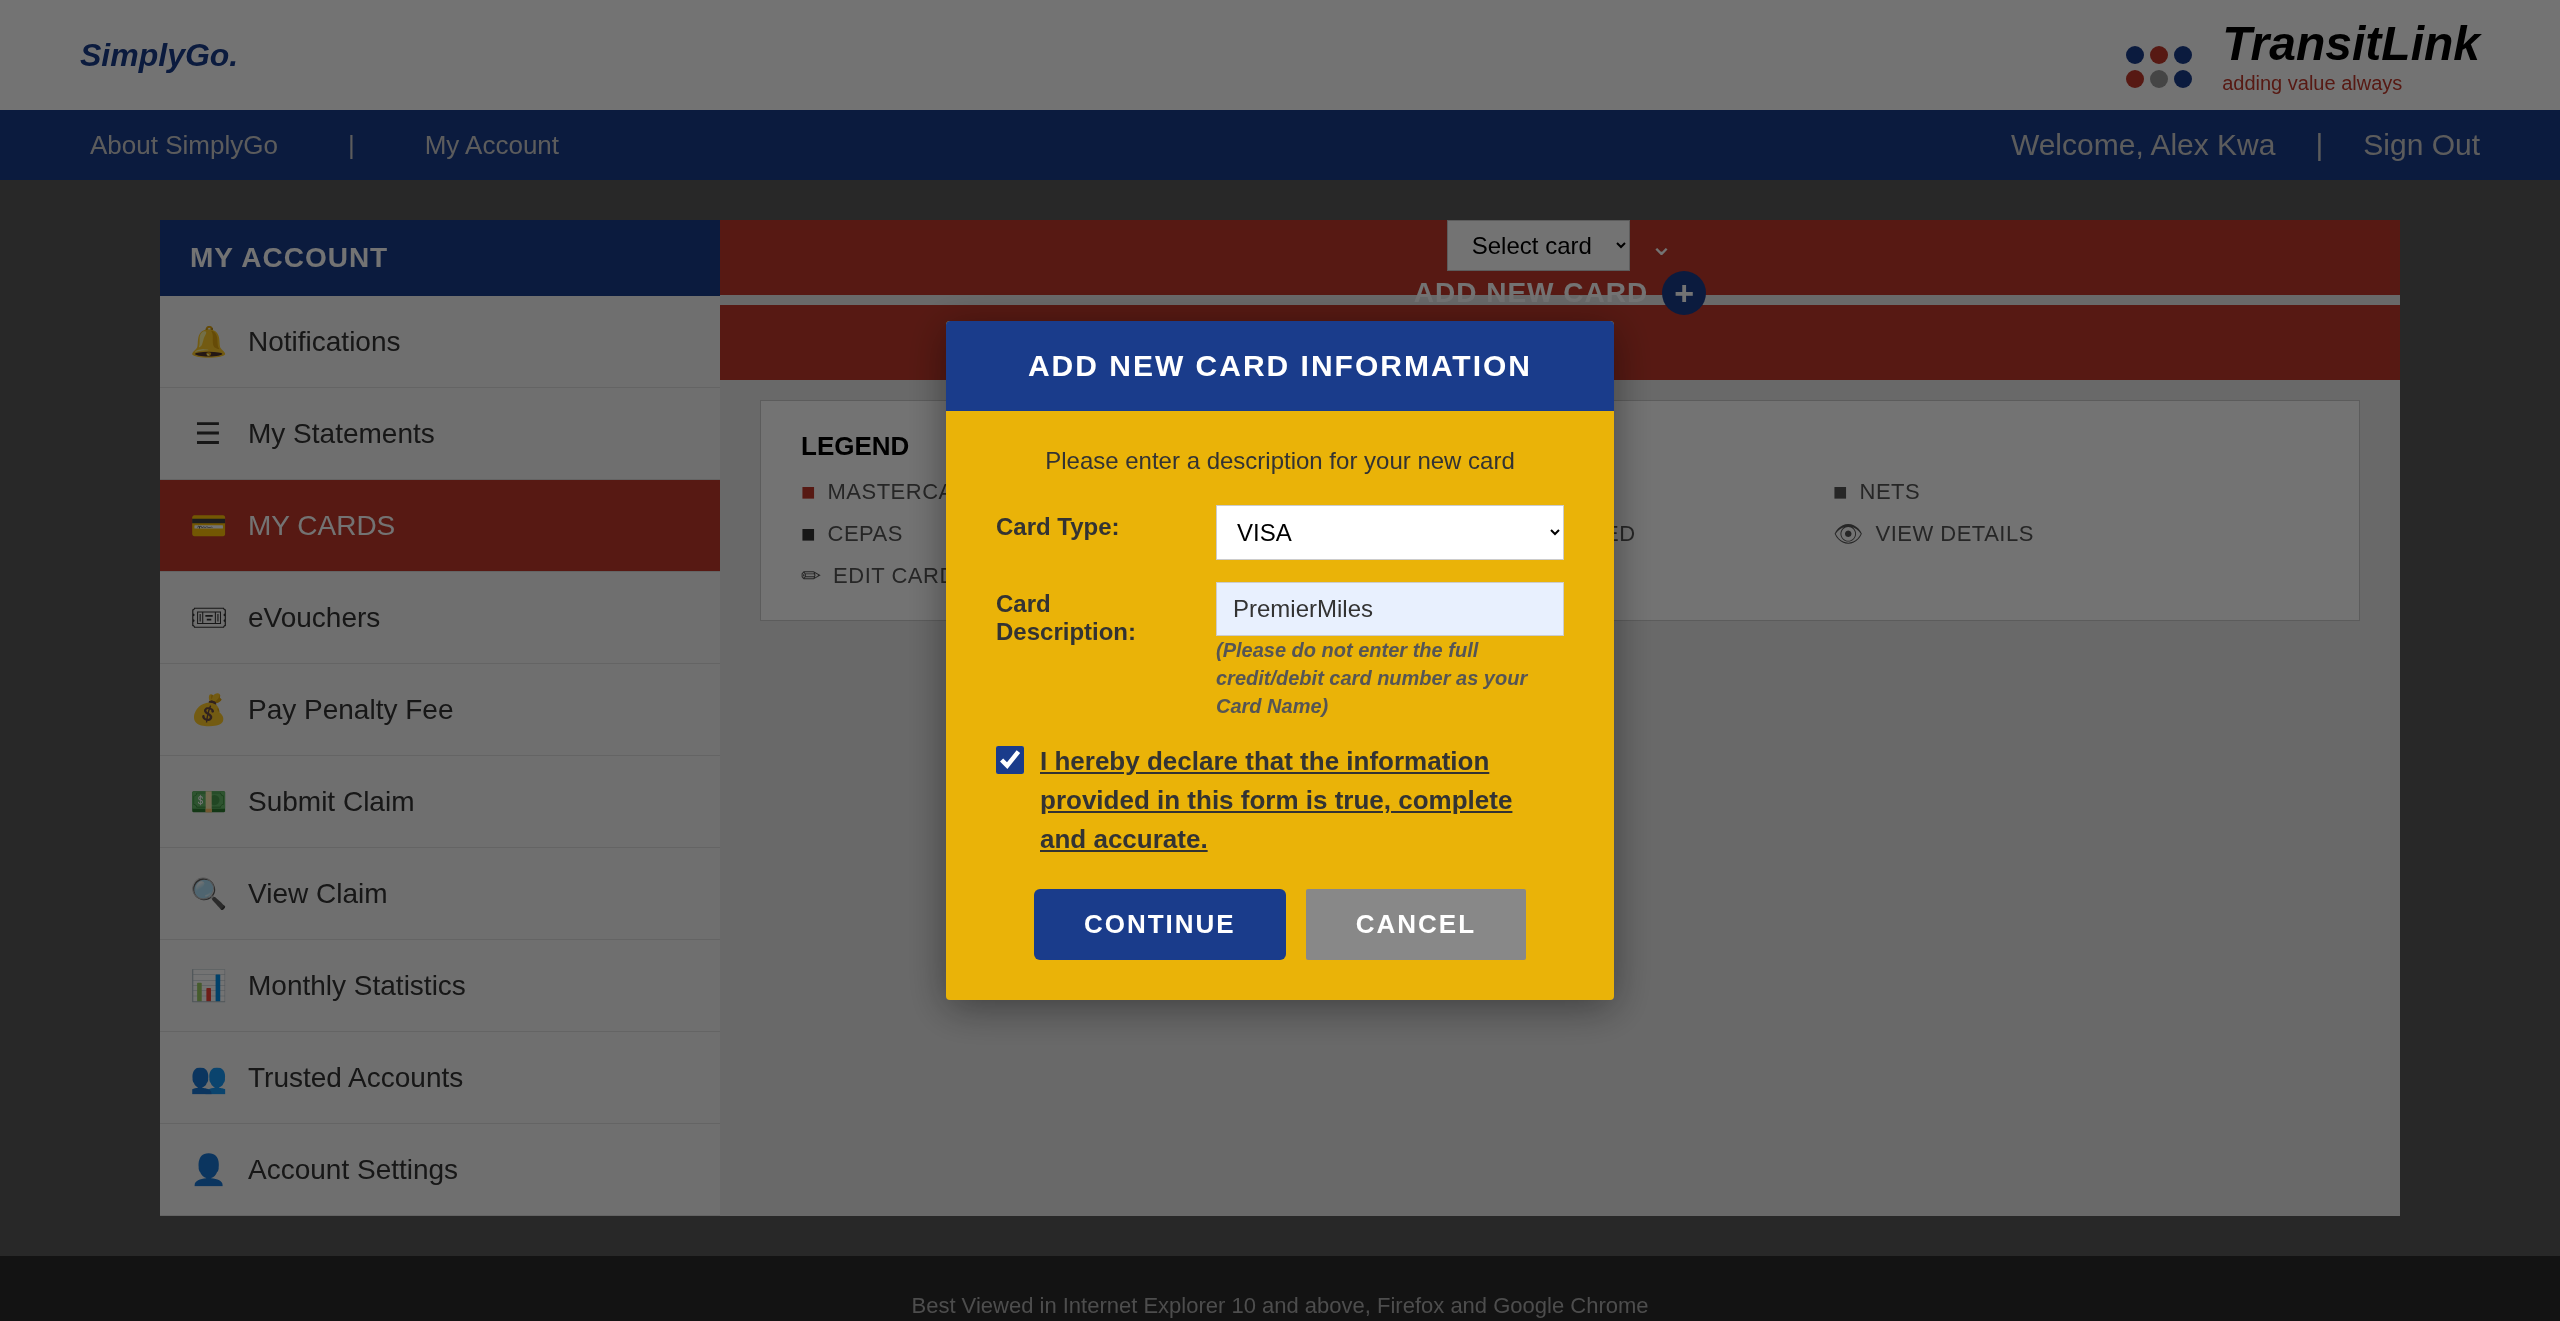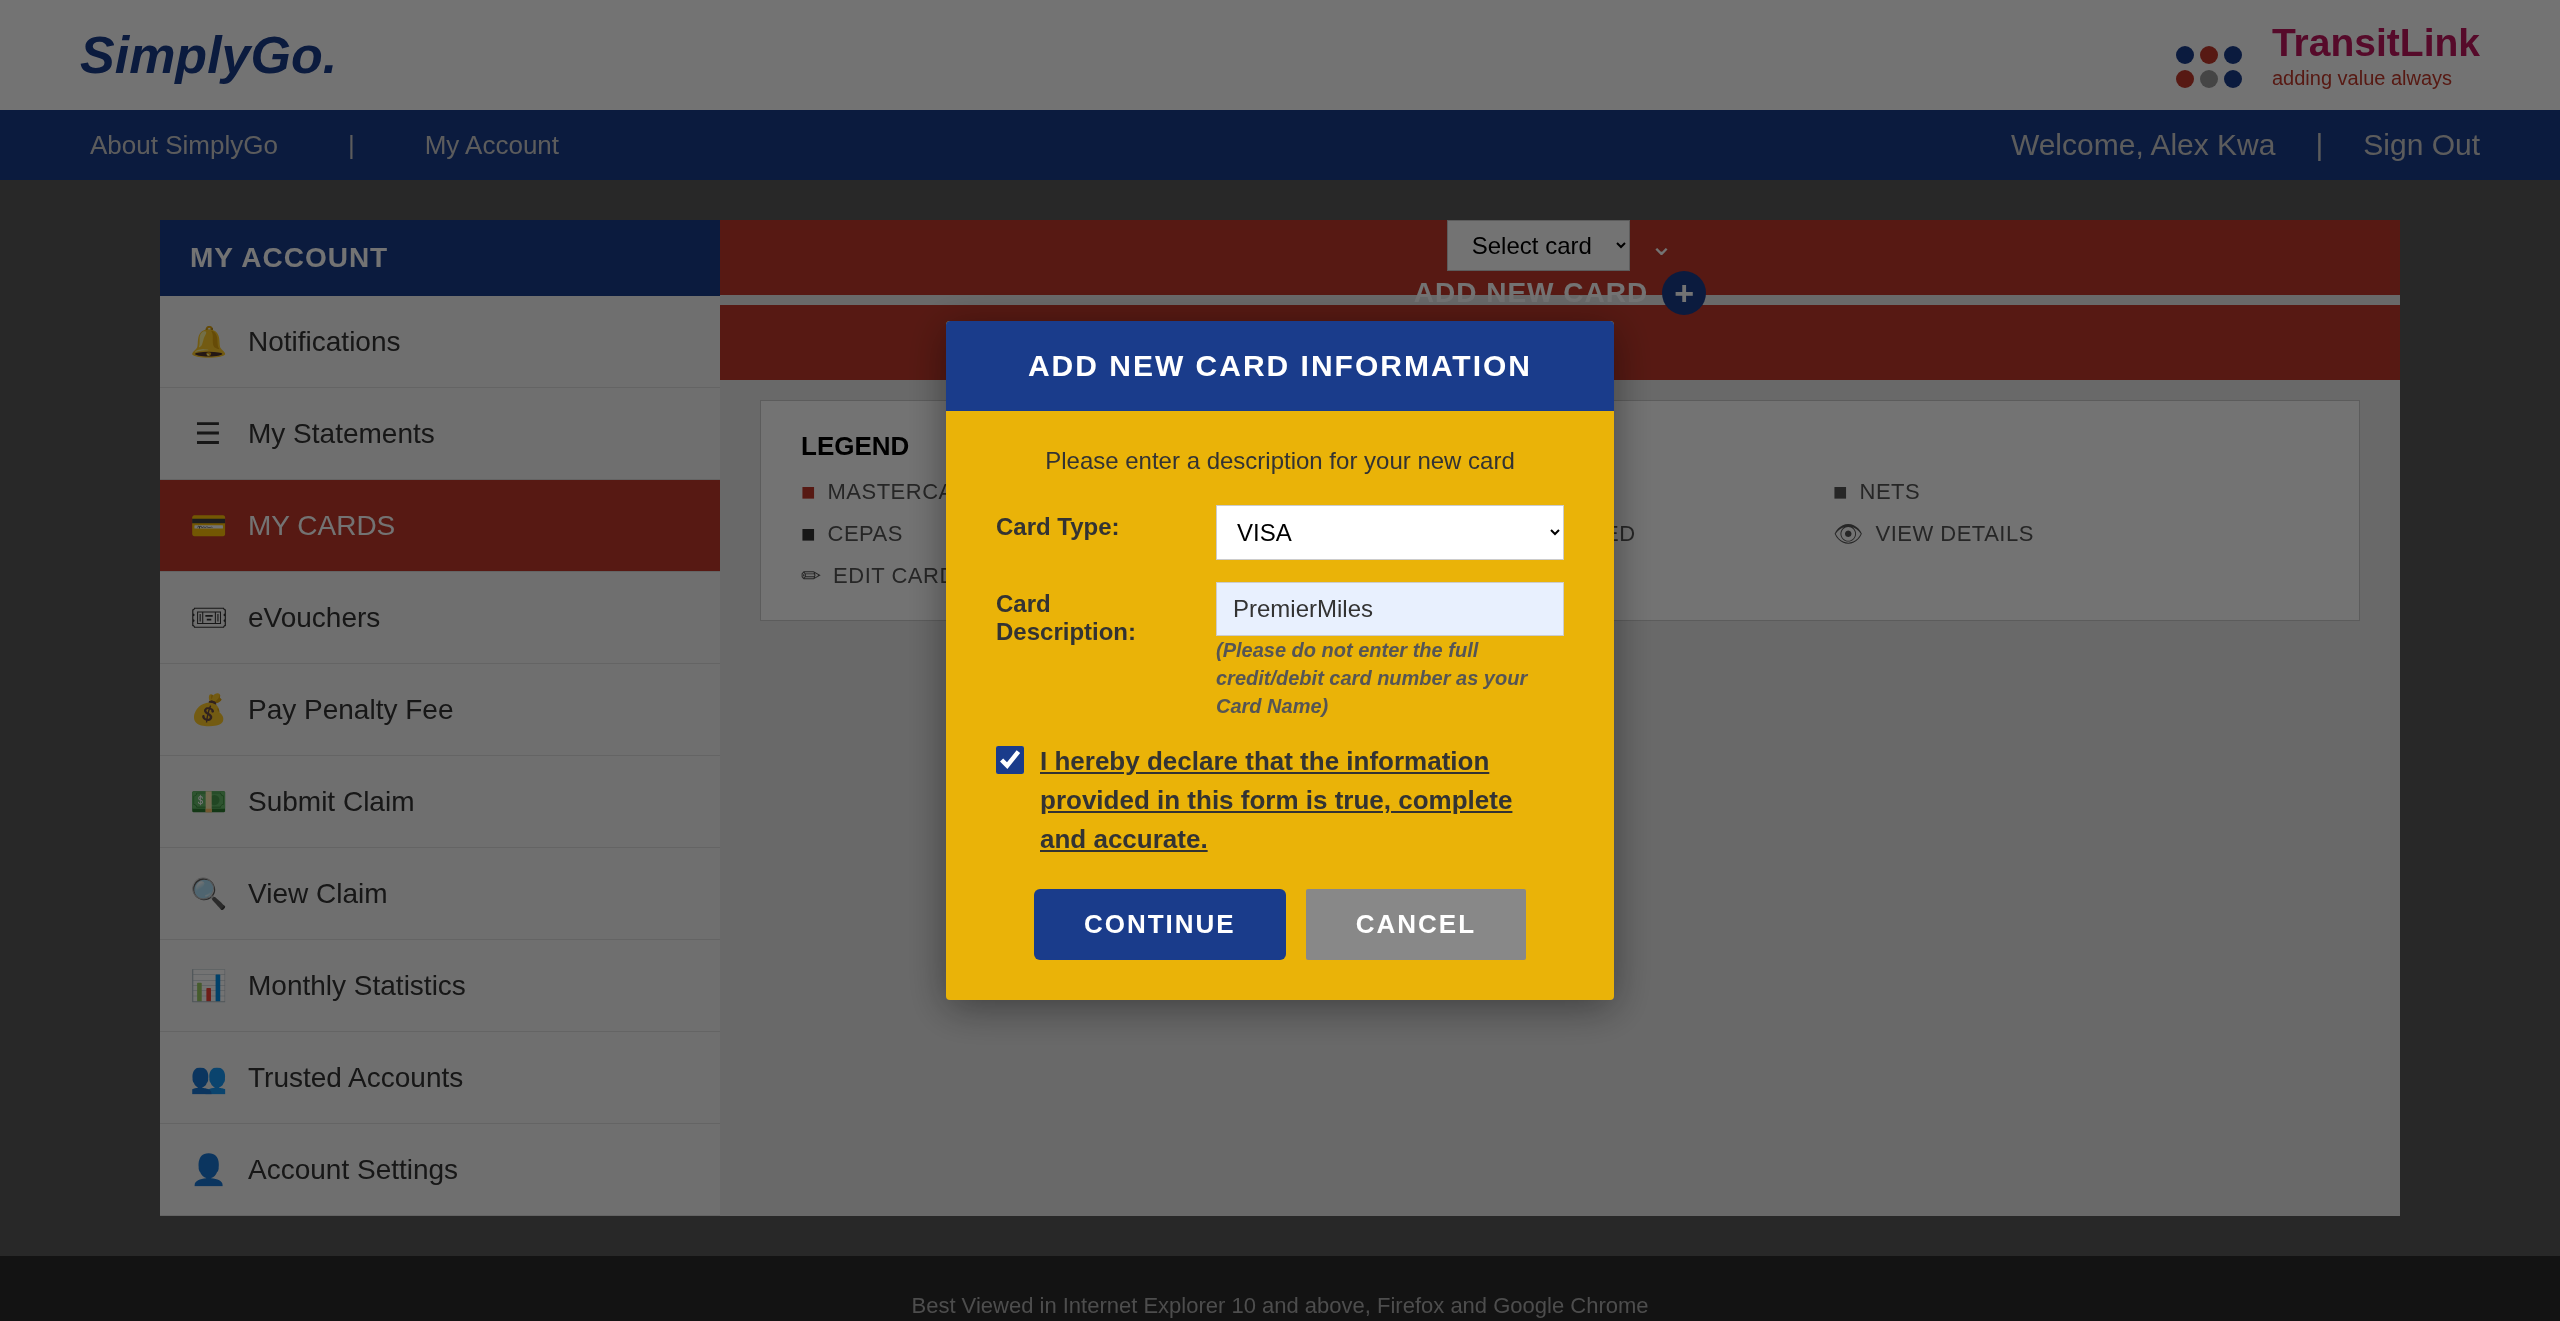--- a/index.html
+++ b/index.html
@@ -14,42 +14,42 @@
     
     .top-header {
       background: #fff;
       display: flex;
       align-items: center;
       justify-content: space-between;
       padding: 20px 80px;
       height: 110px;
     }
     .logo-simplygo {
-      font-size: 52px;
+      font-size: 32px;
       font-weight: bold;
       color: #333;
       font-style: italic;
     }
     .logo-simplygo span { color: #1a3c8b; }
     .logo-transitlink {
       display: flex;
       align-items: center;
       gap: 16px;
     }
     .transitlink-dots {
       display: grid;
       grid-template-columns: repeat(3,1fr);
       gap: 6px;
       width: 80px;
     }
     .transitlink-dots span {
       width: 18px; height: 18px; border-radius: 50%;
       display: inline-block;
     }
-    .transitlink-text { font-size: 39px; color: #be185d; font-weight: bold; line-height: 1.2; }
+    .transitlink-text { font-size: 48px; color: #000000; font-weight: bold; line-height: 1.2; font-style: italic; }
     .transitlink-sub { font-size: 20px; color: #c0392b; }
 
     
     .nav-bar {
       background: #1a3c8b;
       display: flex;
       align-items: center;
       justify-content: space-between;
       padding: 0 80px;
       height: 70px;

